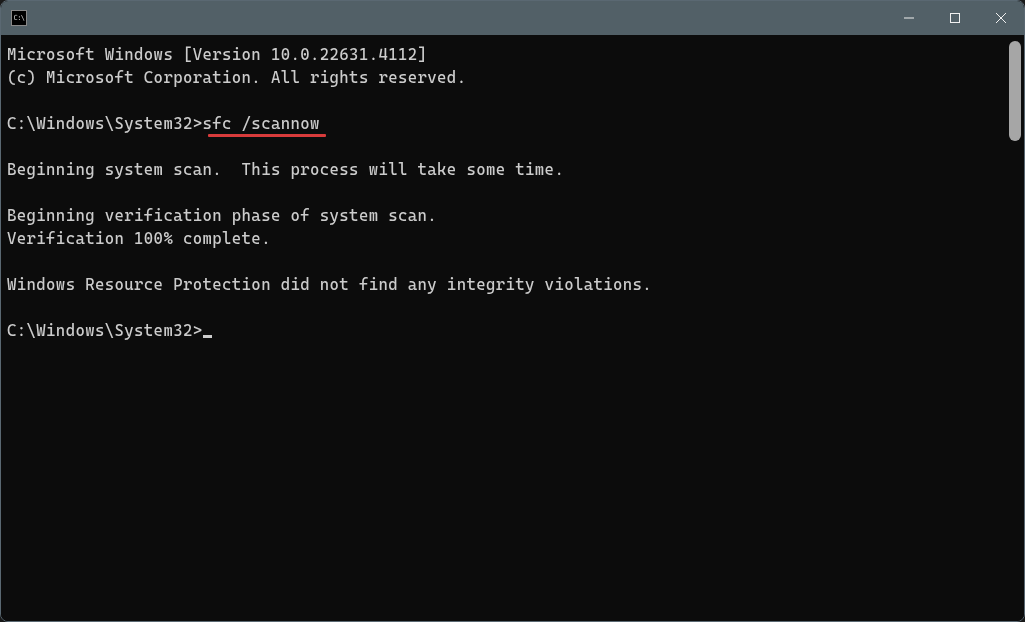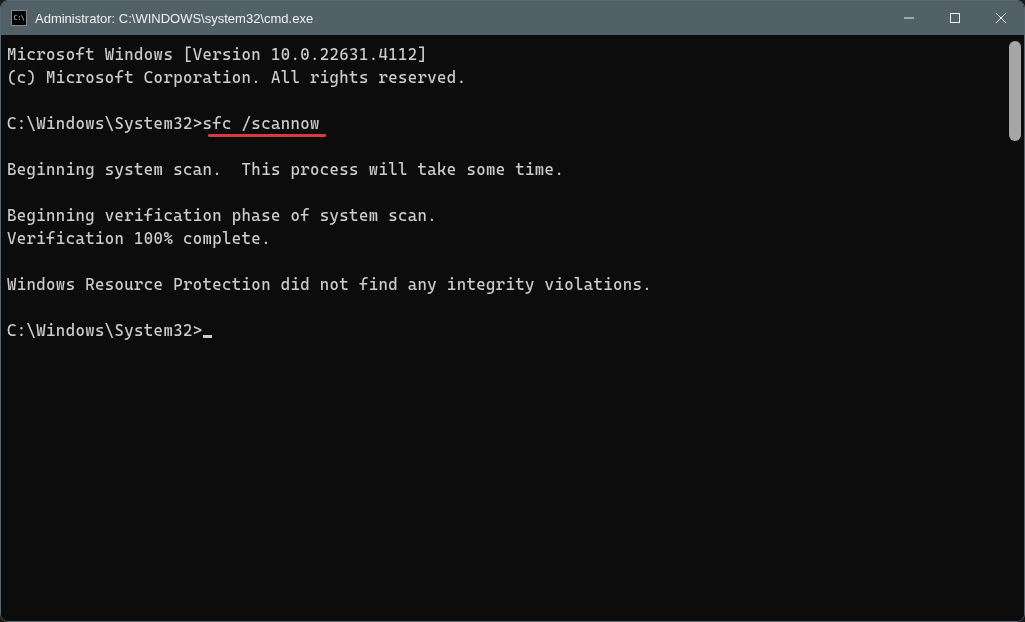--- a/index.html
+++ b/index.html
@@ -118,21 +118,20 @@
     }
     .line { display: block; position: relative; }
   </style>
 </head>
 <body>
 
 <div class="window">
 
   <div class="titlebar">
     <span class="titlebar-icon">C:\</span>
-    <span class="titlebar-title">Administrator: C:\WINDOWS\system32\cmd.exe</span>
     <span class="titlebar-spacer"></span>
     <div class="winbtn" title="Minimize">
       <svg viewBox="0 0 10 10">
           <line x1="0" y1="5" x2="10" y2="5"></line>
         </svg>
     </div>
     <div class="winbtn" title="Maximize">
       <svg viewBox="0 0 10 10">
           <rect x="0.5" y="0.5" width="9" height="9"></rect>
         </svg>

